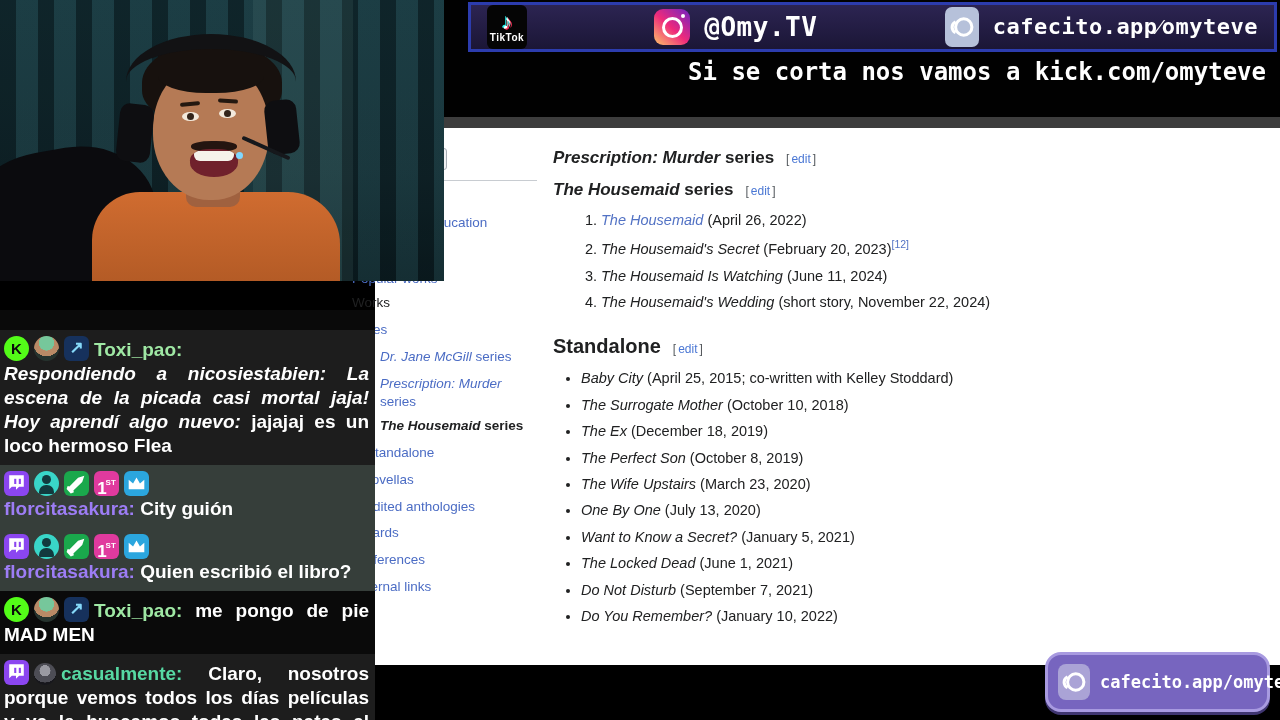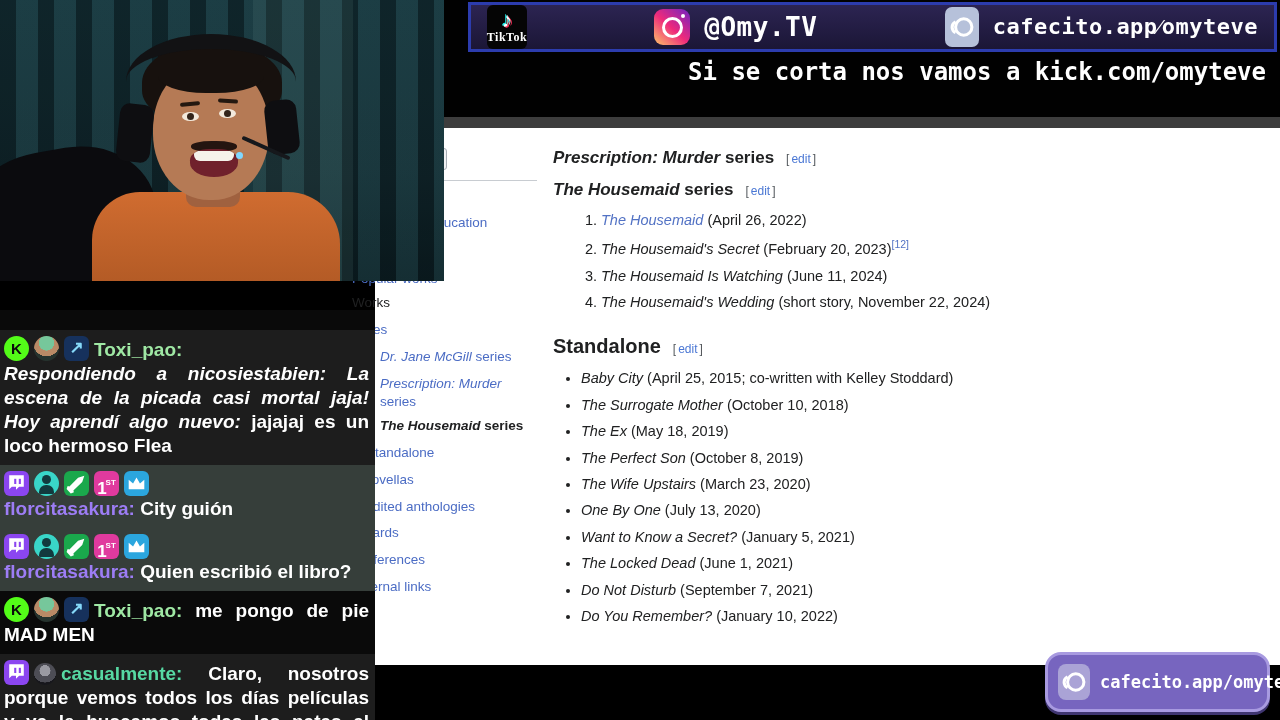--- a/index.html
+++ b/index.html
@@ -99,21 +99,21 @@
       background:linear-gradient(180deg,#2c2452 0%,#1b1636 100%);border:3px solid #2c3cae;
       display:flex;align-items:center;padding:0 16px;box-sizing:border-box;gap:14px;}
   .sb-text{color:#fff;font-size:26px;font-weight:800;letter-spacing:.5px;
            font-family:"DejaVu Sans Mono",monospace;white-space:nowrap;}
   .sb-text.small{font-size:22px;}
   .sb-gap{flex:1;}
   .tiktok-ic{width:40px;height:44px;background:#050505;border-radius:6px;display:flex;flex-direction:column;
              align-items:center;justify-content:center;flex:none;}
   .tiktok-note{color:#fff;font-size:21px;line-height:20px;font-weight:bold;
                text-shadow:-1.5px -1px 0 #25f4ee,1.5px 1px 0 #fe2c55;}
-  .tiktok-word{color:#fff;font-size:12px;font-weight:bold;letter-spacing:.5px;font-family:Liberation Serif, serif;}
+  .tiktok-word{color:#fff;font-size:10px;font-weight:bold;letter-spacing:.5px;}
   .insta-ic{width:36px;height:36px;border-radius:9px;flex:none;position:relative;
             background:linear-gradient(42deg,#fdc468 0%,#ee2a7b 48%,#7024c4 100%);}
   .insta-ic::before{content:"";position:absolute;left:8px;top:8px;width:15px;height:15px;
                     border:3px solid #fff;border-radius:50%;}
   .insta-ic::after{content:"";position:absolute;right:5px;top:5px;width:4px;height:4px;background:#fff;border-radius:50%;}
   .cafe-ic{width:34px;height:40px;border-radius:7px;background:#b6c1da;flex:none;position:relative;}
   .cafe-ic svg,.cafe-badge-ic svg{position:absolute;left:3px;top:5px;width:28px;height:28px;}
   .cafe-ic.banner svg{left:3px;top:6px;}
 
   .kick-line{position:absolute;right:14px;top:58px;z-index:16;color:#fff;font-size:24px;font-weight:bold;
@@ -157,21 +157,21 @@
       <ol>
         <li><span class="seg-i seg-link">The Housemaid</span><span> (April 26, 2022)</span></li>
         <li><span class="seg-i">The Housemaid's Secret</span><span> (February 20, 2023)</span><span class="seg-sup">[12]</span></li>
         <li><span class="seg-i">The Housemaid Is Watching</span><span> (June 11, 2024)</span></li>
         <li><span class="seg-i">The Housemaid's Wedding</span><span> (short story, November 22, 2024)</span></li>
       </ol>
       <h2><span class="seg-b">Standalone</span><span class="edit-sec"><span class="edit-br">[</span><span class="edit-lnk">edit</span><span class="edit-br">]</span></span></h2>
       <ul>
         <li><span class="seg-i">Baby City</span><span> (April 25, 2015; co-written with Kelley Stoddard)</span></li>
         <li><span class="seg-i">The Surrogate Mother</span><span> (October 10, 2018)</span></li>
-        <li><span class="seg-i">The Ex</span><span> (May 18, 2019)</span></li>
+        <li><span class="seg-i">The Ex</span><span> (December 18, 2019)</span></li>
         <li><span class="seg-i">The Perfect Son</span><span> (October 8, 2019)</span></li>
         <li><span class="seg-i">The Wife Upstairs</span><span> (March 23, 2020)</span></li>
         <li><span class="seg-i">One By One</span><span> (July 13, 2020)</span></li>
         <li><span class="seg-i">Want to Know a Secret?</span><span> (January 5, 2021)</span></li>
         <li><span class="seg-i">The Locked Dead</span><span> (June 1, 2021)</span></li>
         <li><span class="seg-i">Do Not Disturb</span><span> (September 7, 2021)</span></li>
         <li><span class="seg-i">Do You Remember?</span><span> (January 10, 2022)</span></li>
       </ul>
     </div>
   <div class="bottom-bar"></div>

